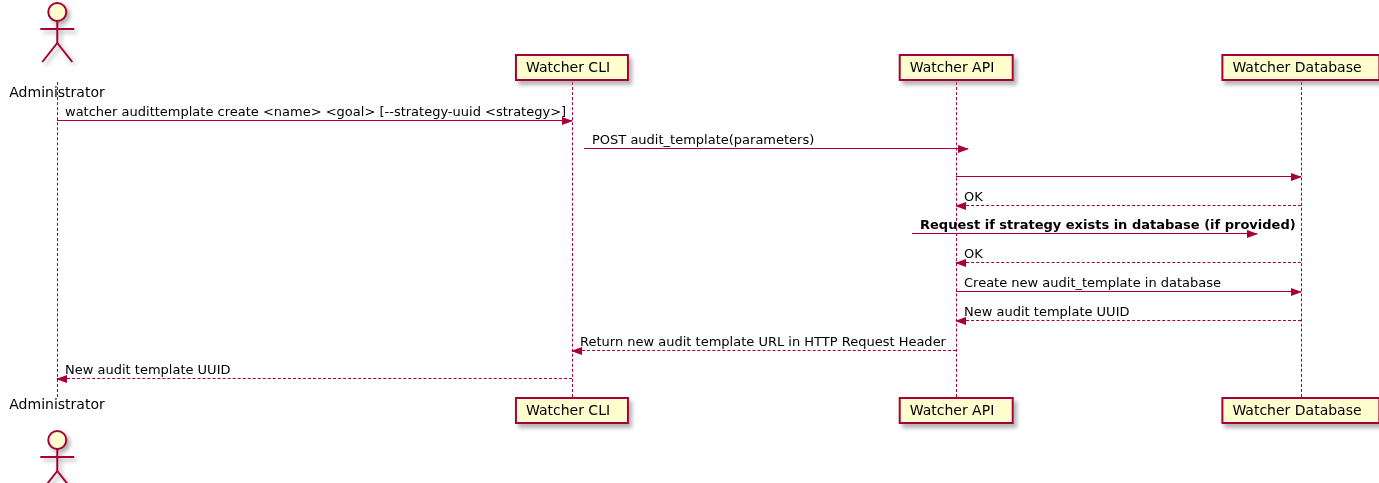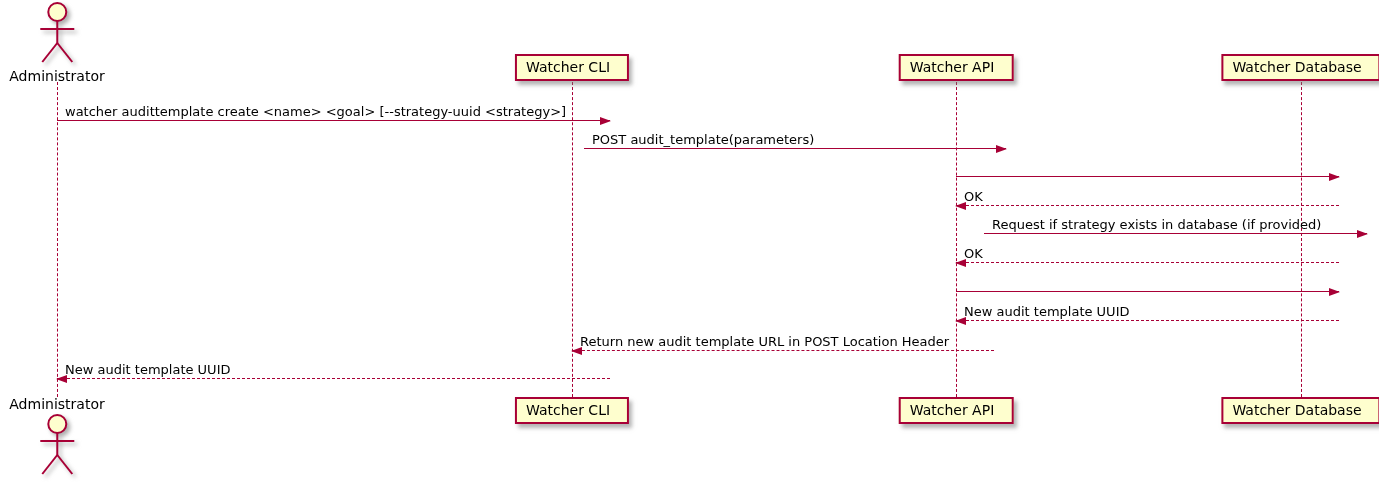--- a/index.html
+++ b/index.html
@@ -32,35 +32,35 @@
     box-sizing: border-box;
     height: 27px;
   }
   
   .actor {
     position: absolute;
     transform: translateX(-50%);
     display: flex;
     flex-direction: column;
     align-items: center;
-    gap: 2px;
+    gap: 18px;
   }
   .actor.flip { flex-direction: column-reverse; }
   .actor-figure { filter: drop-shadow(3px 3px 2px rgba(120,120,120,0.6)); }
   .actor-figure circle { fill: var(--fill); stroke: var(--line); stroke-width: 2; }
   .actor-figure line { stroke: var(--line); stroke-width: 2; fill: none; }
   .actor-label { font-size: 14px; white-space: nowrap; }
   
   .lifeline {
     position: absolute;
     width: 0;
     border-left: 1px dashed var(--line);
   }
   
-  .message { position: absolute; height: 18px; padding-left: 38px; }
+  .message { position: absolute; height: 18px; }
   .msg-label {
     position: absolute;
     left: 8px;
     bottom: 2px;
     font-size: 13px;
     white-space: nowrap;
     color: var(--text);
   }
   .msg-line {
     position: absolute;
@@ -143,41 +143,42 @@
     </div>
       <div class="message" style="left: 956px; top: 159px; width: 345px;">
       <div class="msg-line solid"></div>
       <div class="msg-arrow right"></div>
     </div>
       <div class="message" style="left: 956px; top: 188px; width: 345px;">
       <div class="msg-label">OK</div>
       <div class="msg-line dashed"></div>
       <div class="msg-arrow left"></div>
     </div>
-      <div class="message" style="left: 984px; top: 216px; width: 345px;">
+      <div class="message" style="left: 912px; top: 216px; width: 345px; font-weight: bold;">
       <div class="msg-label">Request if strategy exists in database (if provided)</div>
       <div class="msg-line solid"></div>
       <div class="msg-arrow right"></div>
     </div>
       <div class="message" style="left: 956px; top: 245px; width: 345px;">
       <div class="msg-label">OK</div>
       <div class="msg-line dashed"></div>
       <div class="msg-arrow left"></div>
     </div>
       <div class="message" style="left: 956px; top: 274px; width: 345px;">
+      <div class="msg-label">Create new audit_template in database</div>
       <div class="msg-line solid"></div>
       <div class="msg-arrow right"></div>
     </div>
       <div class="message" style="left: 956px; top: 303px; width: 345px;">
       <div class="msg-label">New audit template UUID</div>
       <div class="msg-line dashed"></div>
       <div class="msg-arrow left"></div>
     </div>
       <div class="message" style="left: 572px; top: 333px; width: 384px;">
-      <div class="msg-label">Return new audit template URL in POST Location Header</div>
+      <div class="msg-label">Return new audit template URL in HTTP Request Header</div>
       <div class="msg-line dashed"></div>
       <div class="msg-arrow left"></div>
     </div>
       <div class="message" style="left: 57px; top: 361px; width: 515px;">
       <div class="msg-label">New audit template UUID</div>
       <div class="msg-line dashed"></div>
       <div class="msg-arrow left"></div>
     </div>
     </div>
 </div>

